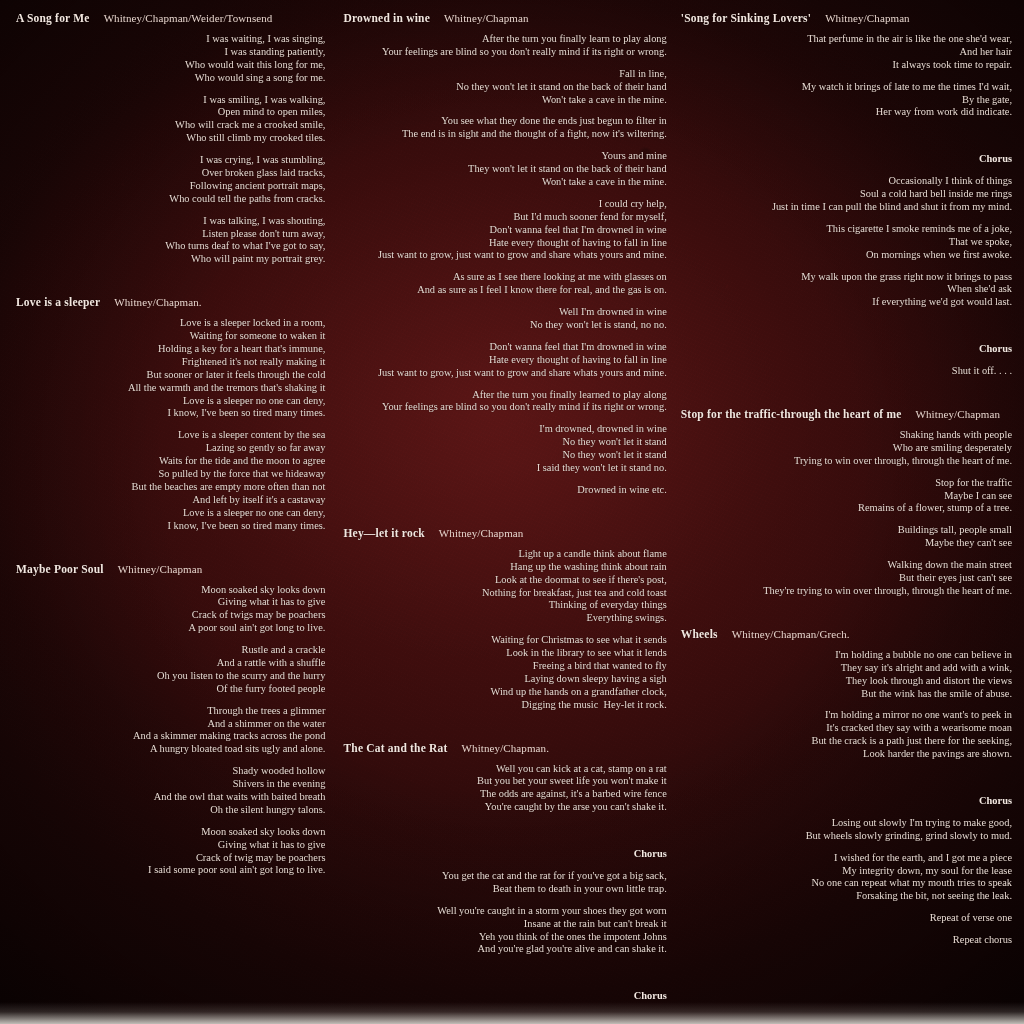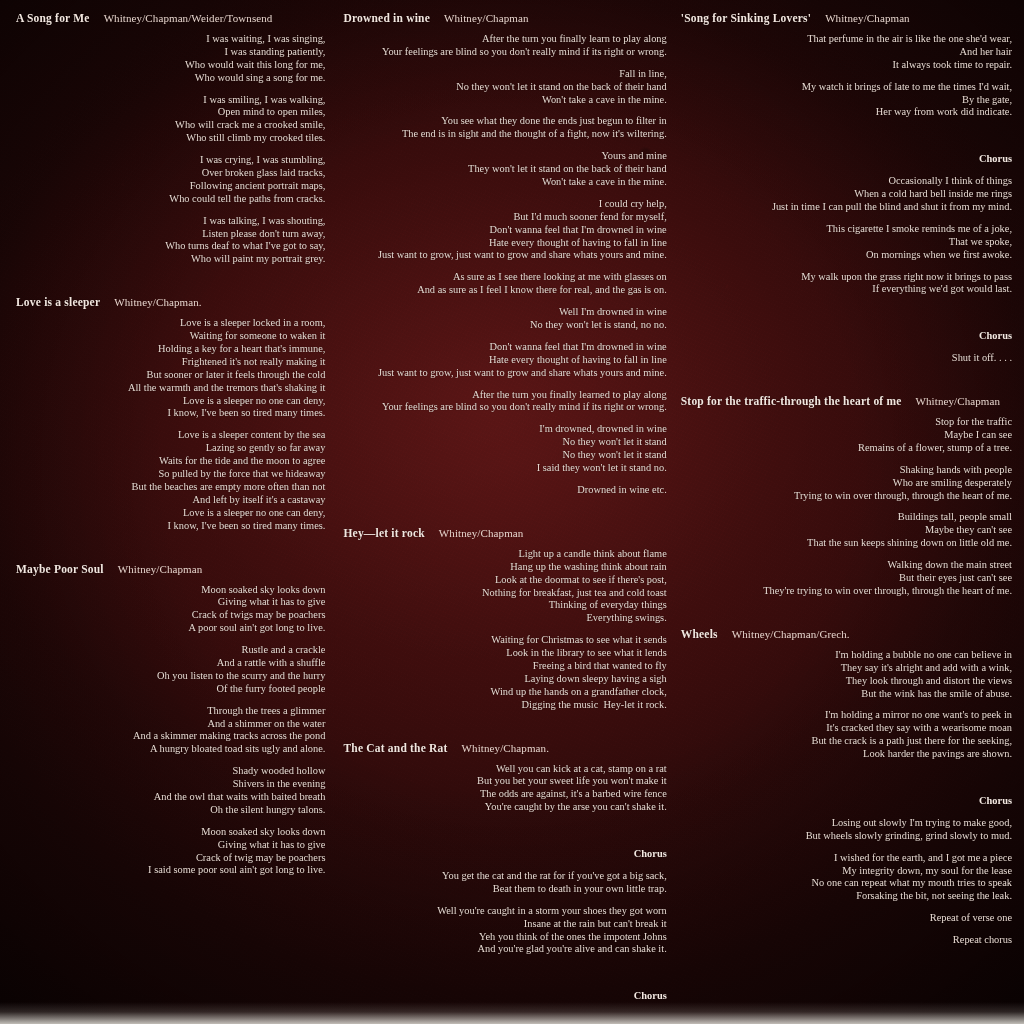--- a/index.html
+++ b/index.html
@@ -336,58 +336,58 @@
           <div class="stanza">
             <div class="line">My watch it brings of late to me the times I'd wait,</div>
             <div class="line">By the gate,</div>
             <div class="line">Her way from work did indicate.</div>
           </div>
           <div class="stanza">
             <div class="line bold">Chorus</div>
           </div>
           <div class="stanza">
             <div class="line">Occasionally I think of things</div>
-            <div class="line">When a cold hard bell inside me rings</div>
+            <div class="line">Soul a cold hard bell inside me rings</div>
             <div class="line">Just in time I can pull the blind and shut it from my mind.</div>
           </div>
           <div class="stanza">
             <div class="line">This cigarette I smoke reminds me of a joke,</div>
             <div class="line">That we spoke,</div>
             <div class="line">On mornings when we first awoke.</div>
           </div>
           <div class="stanza">
             <div class="line">My walk upon the grass right now it brings to pass</div>
+            <div class="line">When she'd ask</div>
             <div class="line">If everything we'd got would last.</div>
           </div>
           <div class="stanza">
             <div class="line bold">Chorus</div>
           </div>
           <div class="stanza">
             <div class="line">Shut it off. . . .</div>
           </div>
         </div>
         <div class="song">
           <div class="song-head">
             <span class="song-title">Stop for the traffic-through the heart of me</span>
             <span class="song-credit">Whitney/Chapman</span>
+          </div>
+          <div class="stanza">
+            <div class="line">Shaking hands with people</div>
+            <div class="line">Who are smiling desperately</div>
+            <div class="line">Trying to win over through, through the heart of me.</div>
           </div>
           <div class="stanza">
             <div class="line">Stop for the traffic</div>
             <div class="line">Maybe I can see</div>
             <div class="line">Remains of a flower, stump of a tree.</div>
           </div>
           <div class="stanza">
-            <div class="line">Shaking hands with people</div>
-            <div class="line">Who are smiling desperately</div>
-            <div class="line">Trying to win over through, through the heart of me.</div>
-          </div>
-          <div class="stanza">
             <div class="line">Buildings tall, people small</div>
             <div class="line">Maybe they can't see</div>
-            <div class="line">That the sun keeps shining down on little old me.</div>
           </div>
           <div class="stanza">
             <div class="line">Walking down the main street</div>
             <div class="line">But their eyes just can't see</div>
             <div class="line">They're trying to win over through, through the heart of me.</div>
           </div>
         </div>
         <div class="song">
           <div class="song-head">
             <span class="song-title">Wheels</span>

